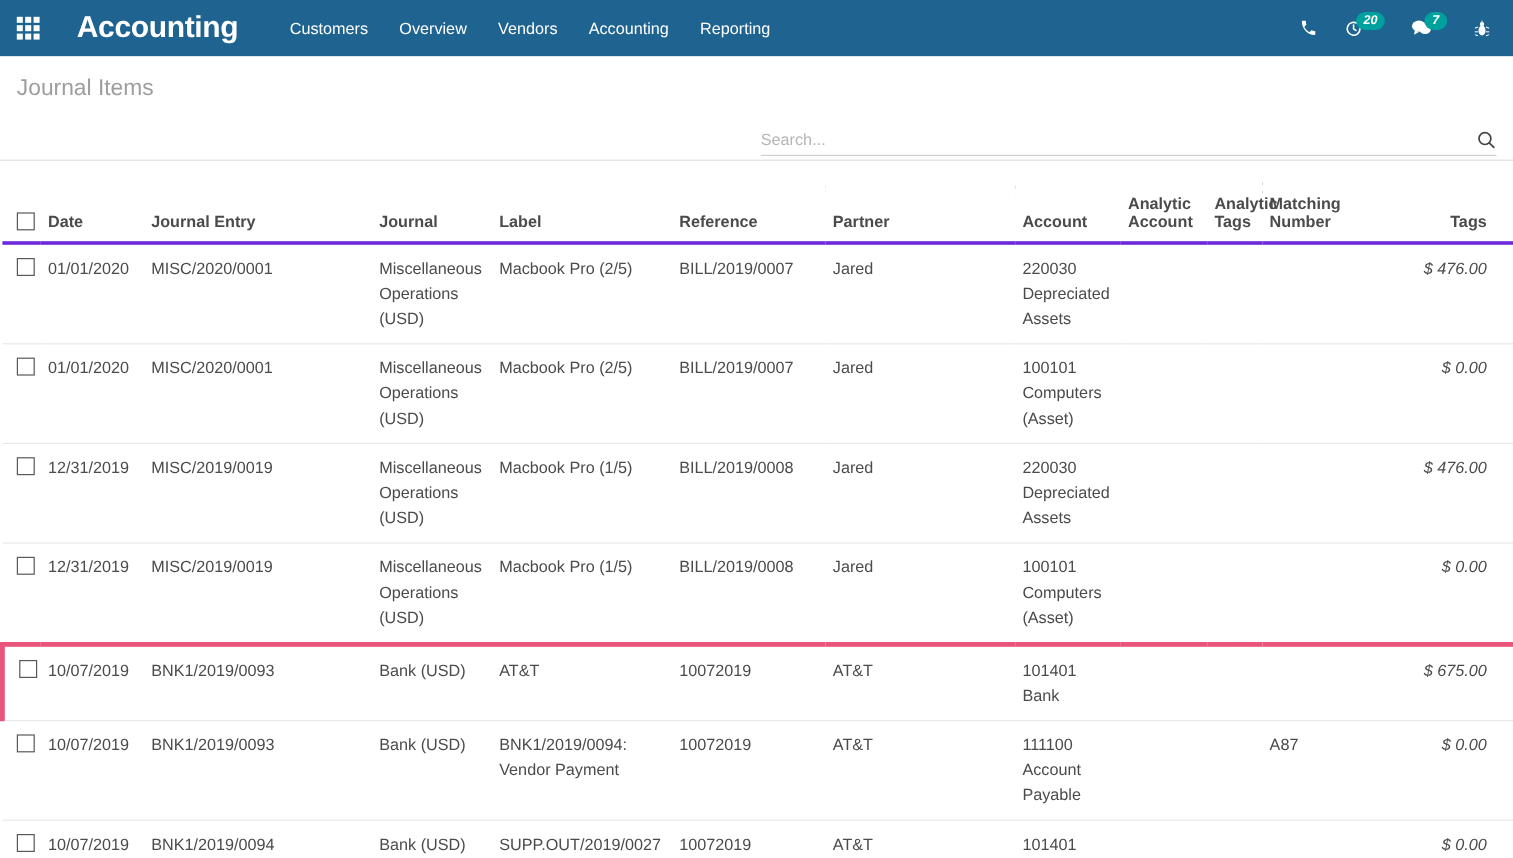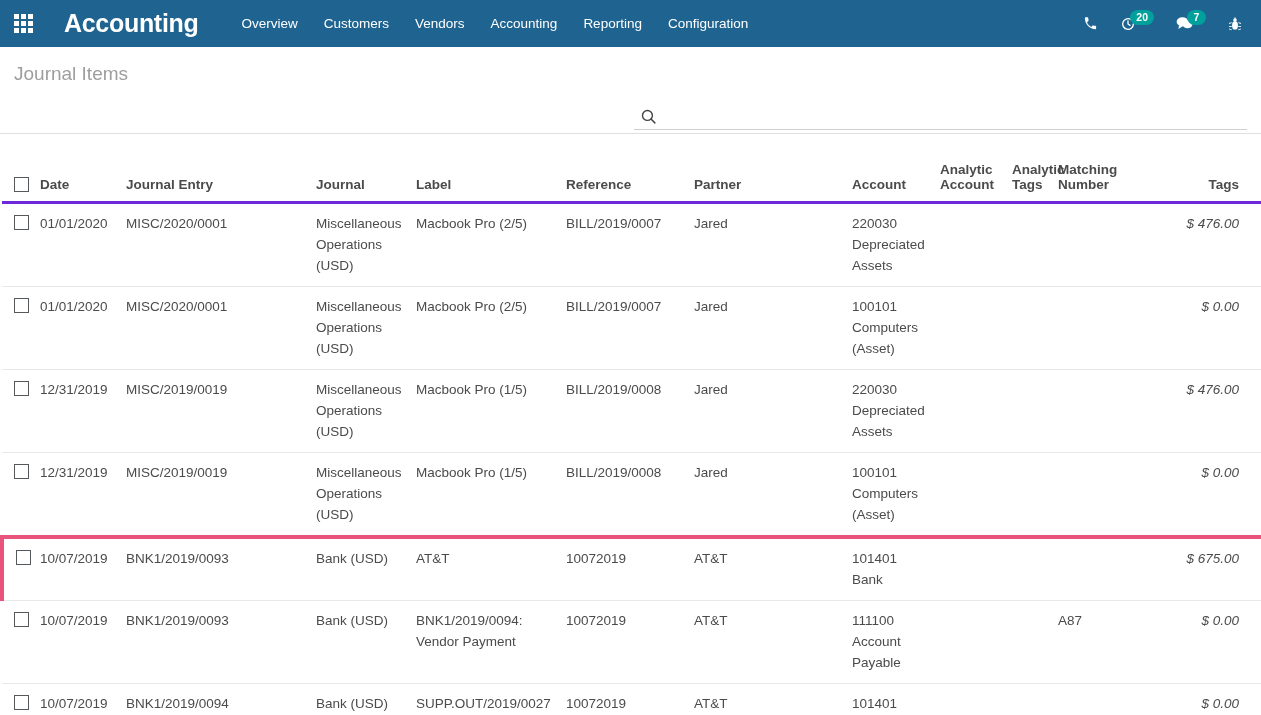--- a/index.html
+++ b/index.html
@@ -46,20 +46,21 @@
     white-space: nowrap;
     cursor: pointer;
   }
 
   .nav-right {
     margin-left: auto;
     display: flex;
     align-items: center;
     height: 32px;
     padding-right: 8px;
+    font-style: italic;
   }
   .nav-sys-item {
     display: flex; align-items: center;
     padding: 0 11px;
     height: 47px;
     position: relative;
     cursor: pointer;
     color: #fff;
   }
   .nav-sys-item svg { display: block; }
@@ -244,26 +245,25 @@
         <i></i>
         <i></i>
         <i></i>
         <i></i>
         <i></i>
         <i></i>
     </span>
   </div>
   <div class="brand">Accounting</div>
   <div class="nav-menu">
+    <div class="nav-menu-item">Customers</div>
     <div class="nav-menu-item">Overview</div>
-    <div class="nav-menu-item">Customers</div>
     <div class="nav-menu-item">Vendors</div>
     <div class="nav-menu-item">Accounting</div>
     <div class="nav-menu-item">Reporting</div>
-    <div class="nav-menu-item">Configuration</div>
   </div>
 
   <div class="nav-right">
     <div class="nav-sys-item">
       <svg width="15" height="15" viewBox="0 0 24 24" fill="#ffffff">
         <path d="M6.6 10.8c1.4 2.8 3.8 5.2 6.6 6.6l2.2-2.2c.3-.3.7-.4 1-.2 1.2.4 2.4.6 3.6.6.6 0 1 .4 1 1V20c0 .6-.4 1-1 1C11 21 3 13 3 3c0-.6.4-1 1-1h3.4c.6 0 1 .4 1 1 0 1.3.2 2.5.6 3.6.1.4 0 .8-.2 1l-2.2 2.2z"></path>
       </svg>
     </div>
     <div class="nav-sys-item">
       <svg width="16" height="16" viewBox="0 0 24 24" fill="none" stroke="#ffffff" stroke-width="2">
@@ -295,20 +295,21 @@
     </div>
   </div>
 </div>
 
 <div class="control-panel">
   <div class="cp-top">
     <div class="page-title">Journal Items</div>
   </div>
 
   <div class="searchview">
+    <input class="search-input" type="text" placeholder="Search..." style="">
     <span class="search-mag">
       <svg width="17" height="17" viewBox="0 0 24 24" fill="none" stroke="#444" stroke-width="2">
         <circle cx="10.5" cy="10.5" r="7"></circle>
         <line x1="15.5" y1="15.5" x2="21" y2="21" stroke-linecap="round"></line>
       </svg>
     </span>
   </div>
 
   <div class="cp-bottom">
     <div class="dropdown-btn">

